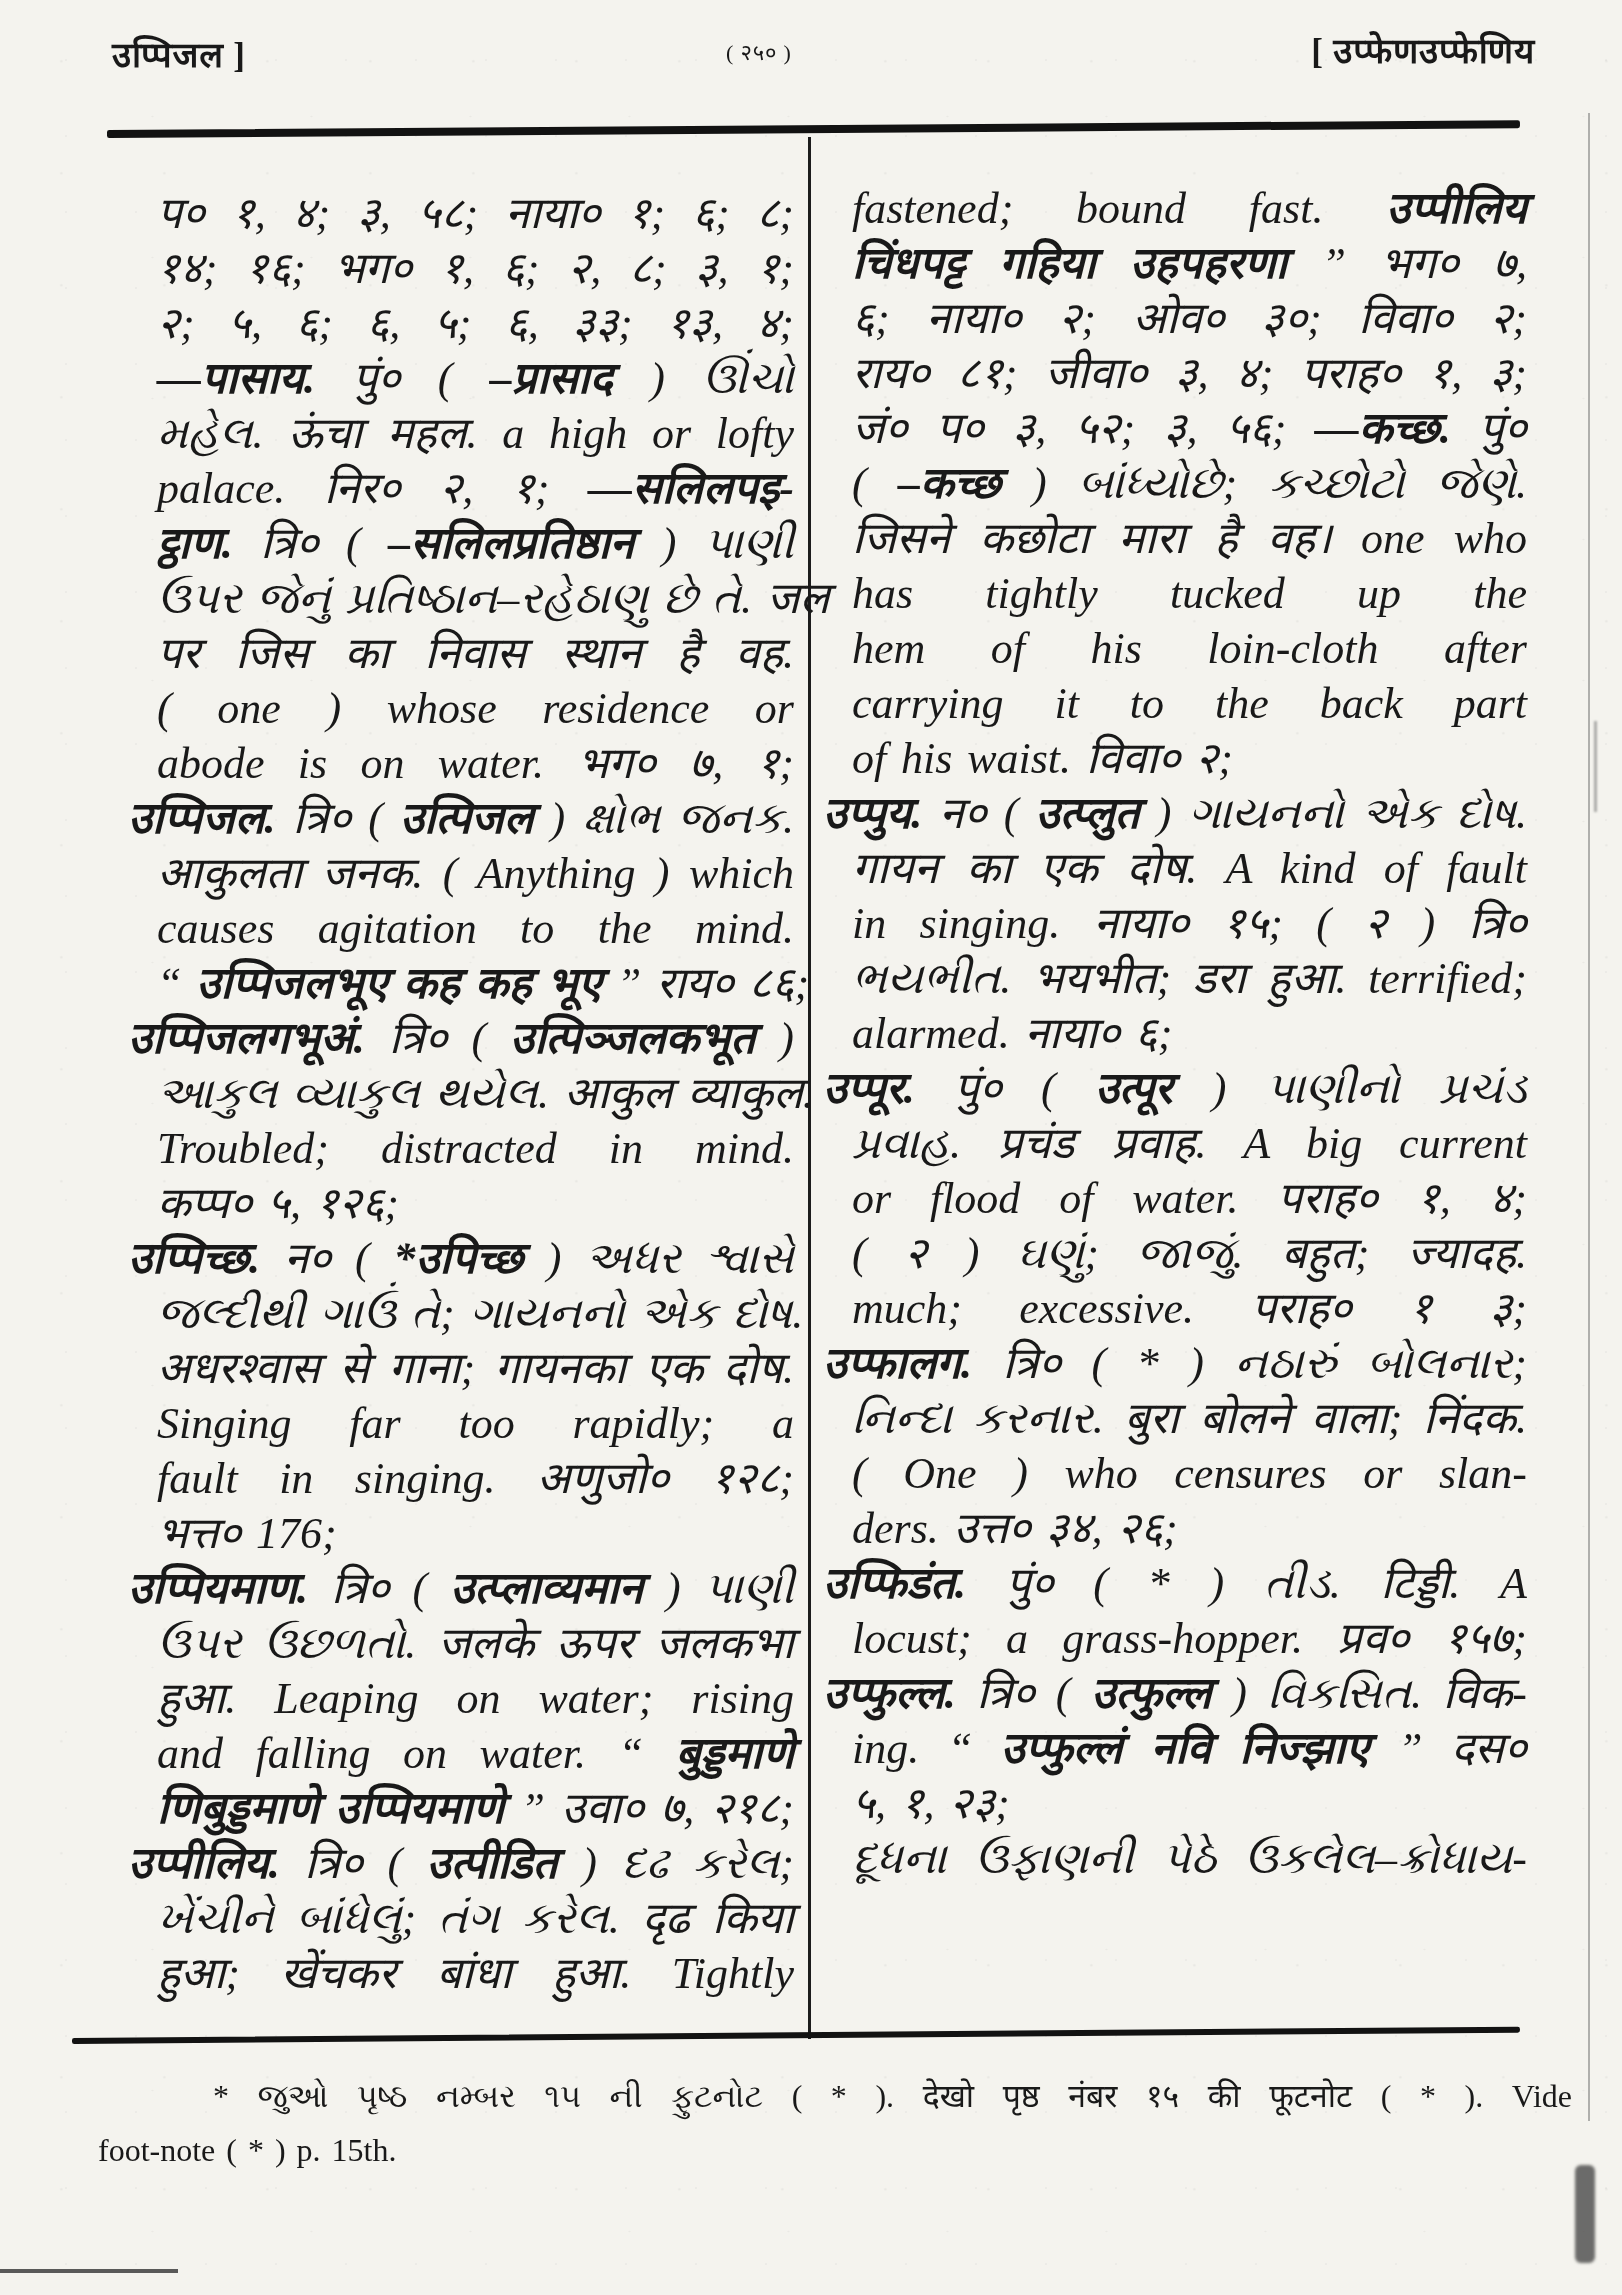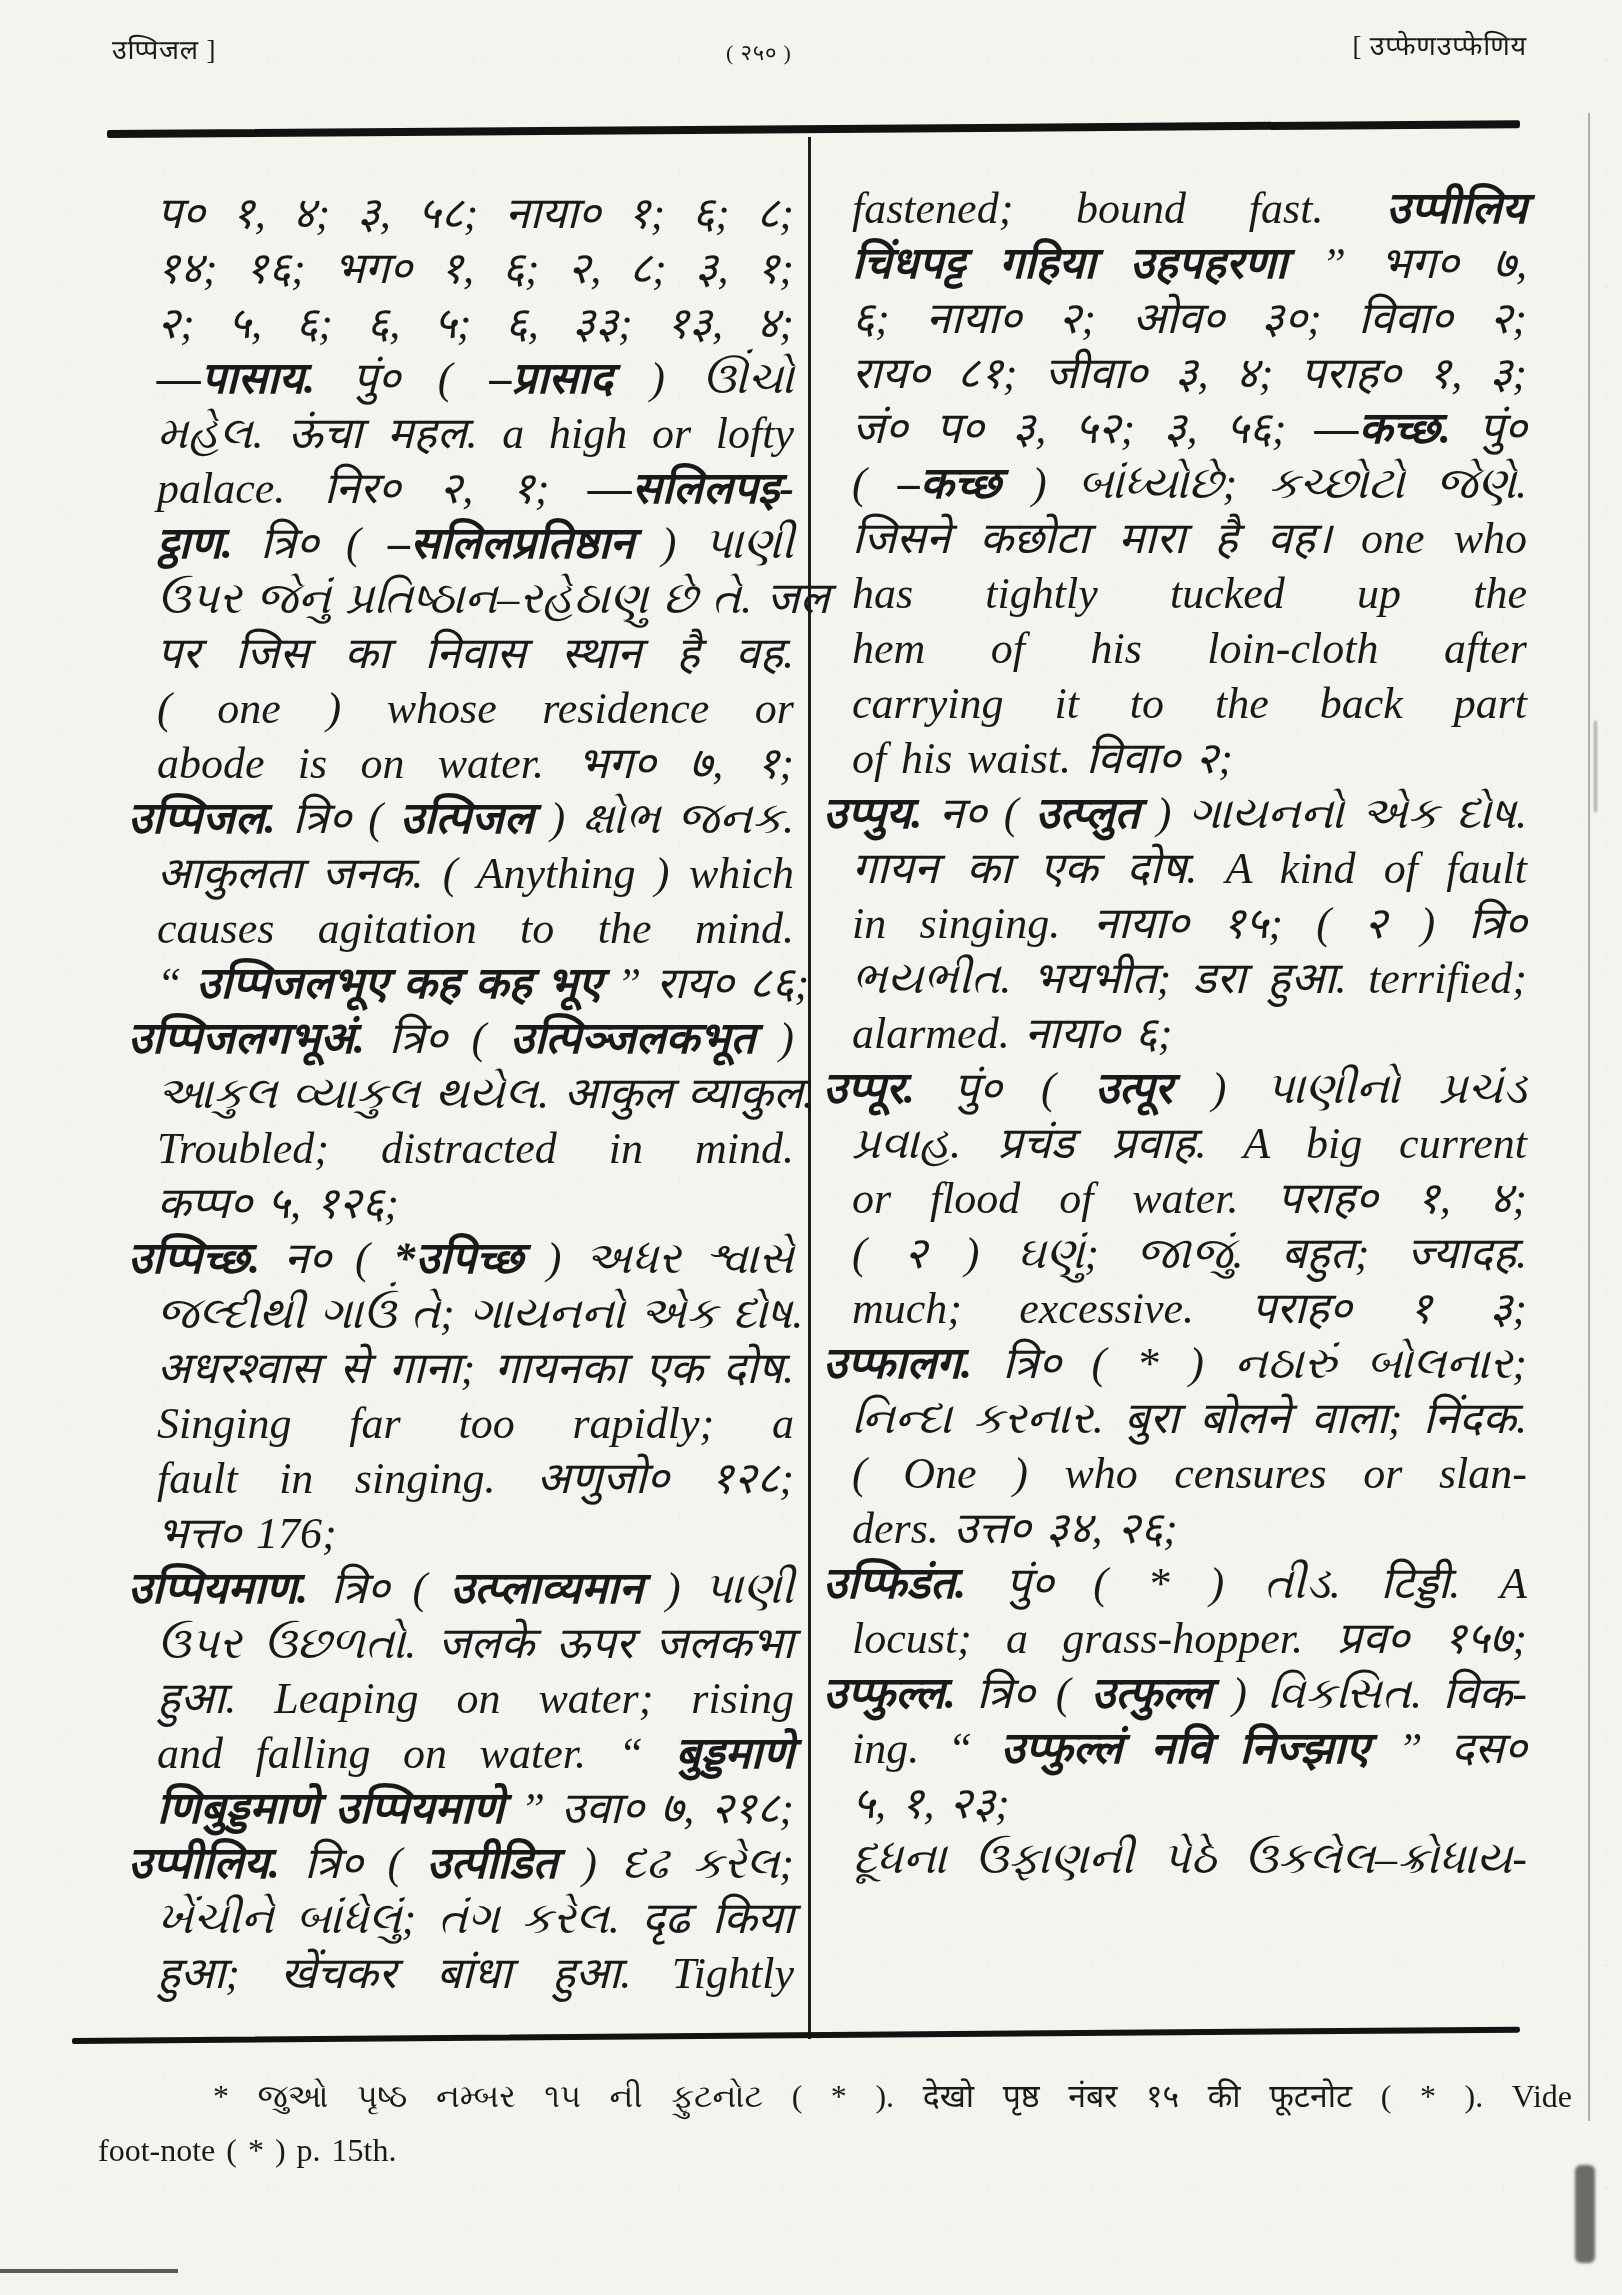--- a/index.html
+++ b/index.html
@@ -10,21 +10,21 @@
       radial-gradient(rgba(40,40,40,.06) 0.9px, transparent 1.4px),
       radial-gradient(rgba(40,40,40,.05) 0.8px, transparent 1.2px),
       radial-gradient(rgba(40,40,40,.04) 0.8px, transparent 1.1px);
     background-size:103px 112px, 159px 141px, 70px 76px;
     background-position:9.8px 5.3px, 73px 46px, 31px 22px;
     font-family:"Liberation Serif","DejaVu Serif",serif;
     color:#191919;
   }
   .abs{position:absolute;}
   
-  .hdr{font-size:27px;font-weight:400;letter-spacing:0.8px;white-space:nowrap;}
+  .hdr{font-size:35px;font-weight:700;letter-spacing:0.8px;white-space:nowrap;}
   .hdr-center{font-weight:400;font-size:22px;}
   .rule{background:#121212;border-radius:2.3px;}
   #top-rule{left:107px;top:130px;width:1413px;height:7.5px;transform:rotate(-0.4deg);transform-origin:left center;}
   #col-divider{left:808px;top:137px;width:3px;height:1902px;background:#1c1c1c;}
   #footer-rule{left:72px;top:2038px;width:1448px;height:6px;transform:rotate(-0.45deg);transform-origin:left center;}
   
   .col{font-size:44px;line-height:55px;word-spacing:3.8px;font-style:italic;}
   #left-col{left:128px;top:186px;width:666px;}
   #right-col{left:823px;top:181px;width:704px;}
   .ln{white-space:nowrap;text-align:justify;text-align-last:justify;overflow:visible;}
@@ -39,21 +39,21 @@
   #edge-line-right{left:1588px;top:113px;width:1.5px;height:2008px;background:#777;opacity:.55;}
   #edge-smudge{left:1575px;top:2165px;width:19.6px;height:98px;background:#4a4a4a;border-radius:6px;filter:blur(1.5px);opacity:.8;}
   #edge-tick{left:1594px;top:721px;width:3px;height:91px;background:#666;opacity:.5;filter:blur(0.8px);}
   #bottom-left-line{left:0;top:2269px;width:178px;height:3.8px;background:#3d3d3d;opacity:.85;}
 </style>
 </head>
 <body>
 
 <div class="abs hdr" style="left:112px;top:30px;">उप्पिजल ]</div>
 <div class="abs hdr hdr-center" style="left:726px;top:36px;">( २५० )</div>
-<div class="abs hdr" style="right:96px;top:26px;">[ उप्फेणउप्फेणिय</div>
+<div class="abs hdr" style="right:88px;top:26px;">[ उप्फेणउप्फेणिय</div>
 
 <div class="abs rule" id="top-rule"></div>
 <div class="abs" id="col-divider"></div>
 <div class="abs rule" id="footer-rule"></div>
 
 <div class="abs col" id="left-col">
   <div class="ln cont"><span>प० १, ४; ३, ५८; नाया० १; ६; ८;</span></div>
   <div class="ln cont"><span>१४; १६; भग० १, ६; २, ८; ३, १;</span></div>
   <div class="ln cont"><span>२; ५, ६; ६, ५; ६, ३३; १३, ४;</span></div>
   <div class="ln cont"><span class="b">—पासाय.</span><span> पुं० ( </span><span class="b">–प्रासाद</span><span> ) ઊંચો</span></div>

